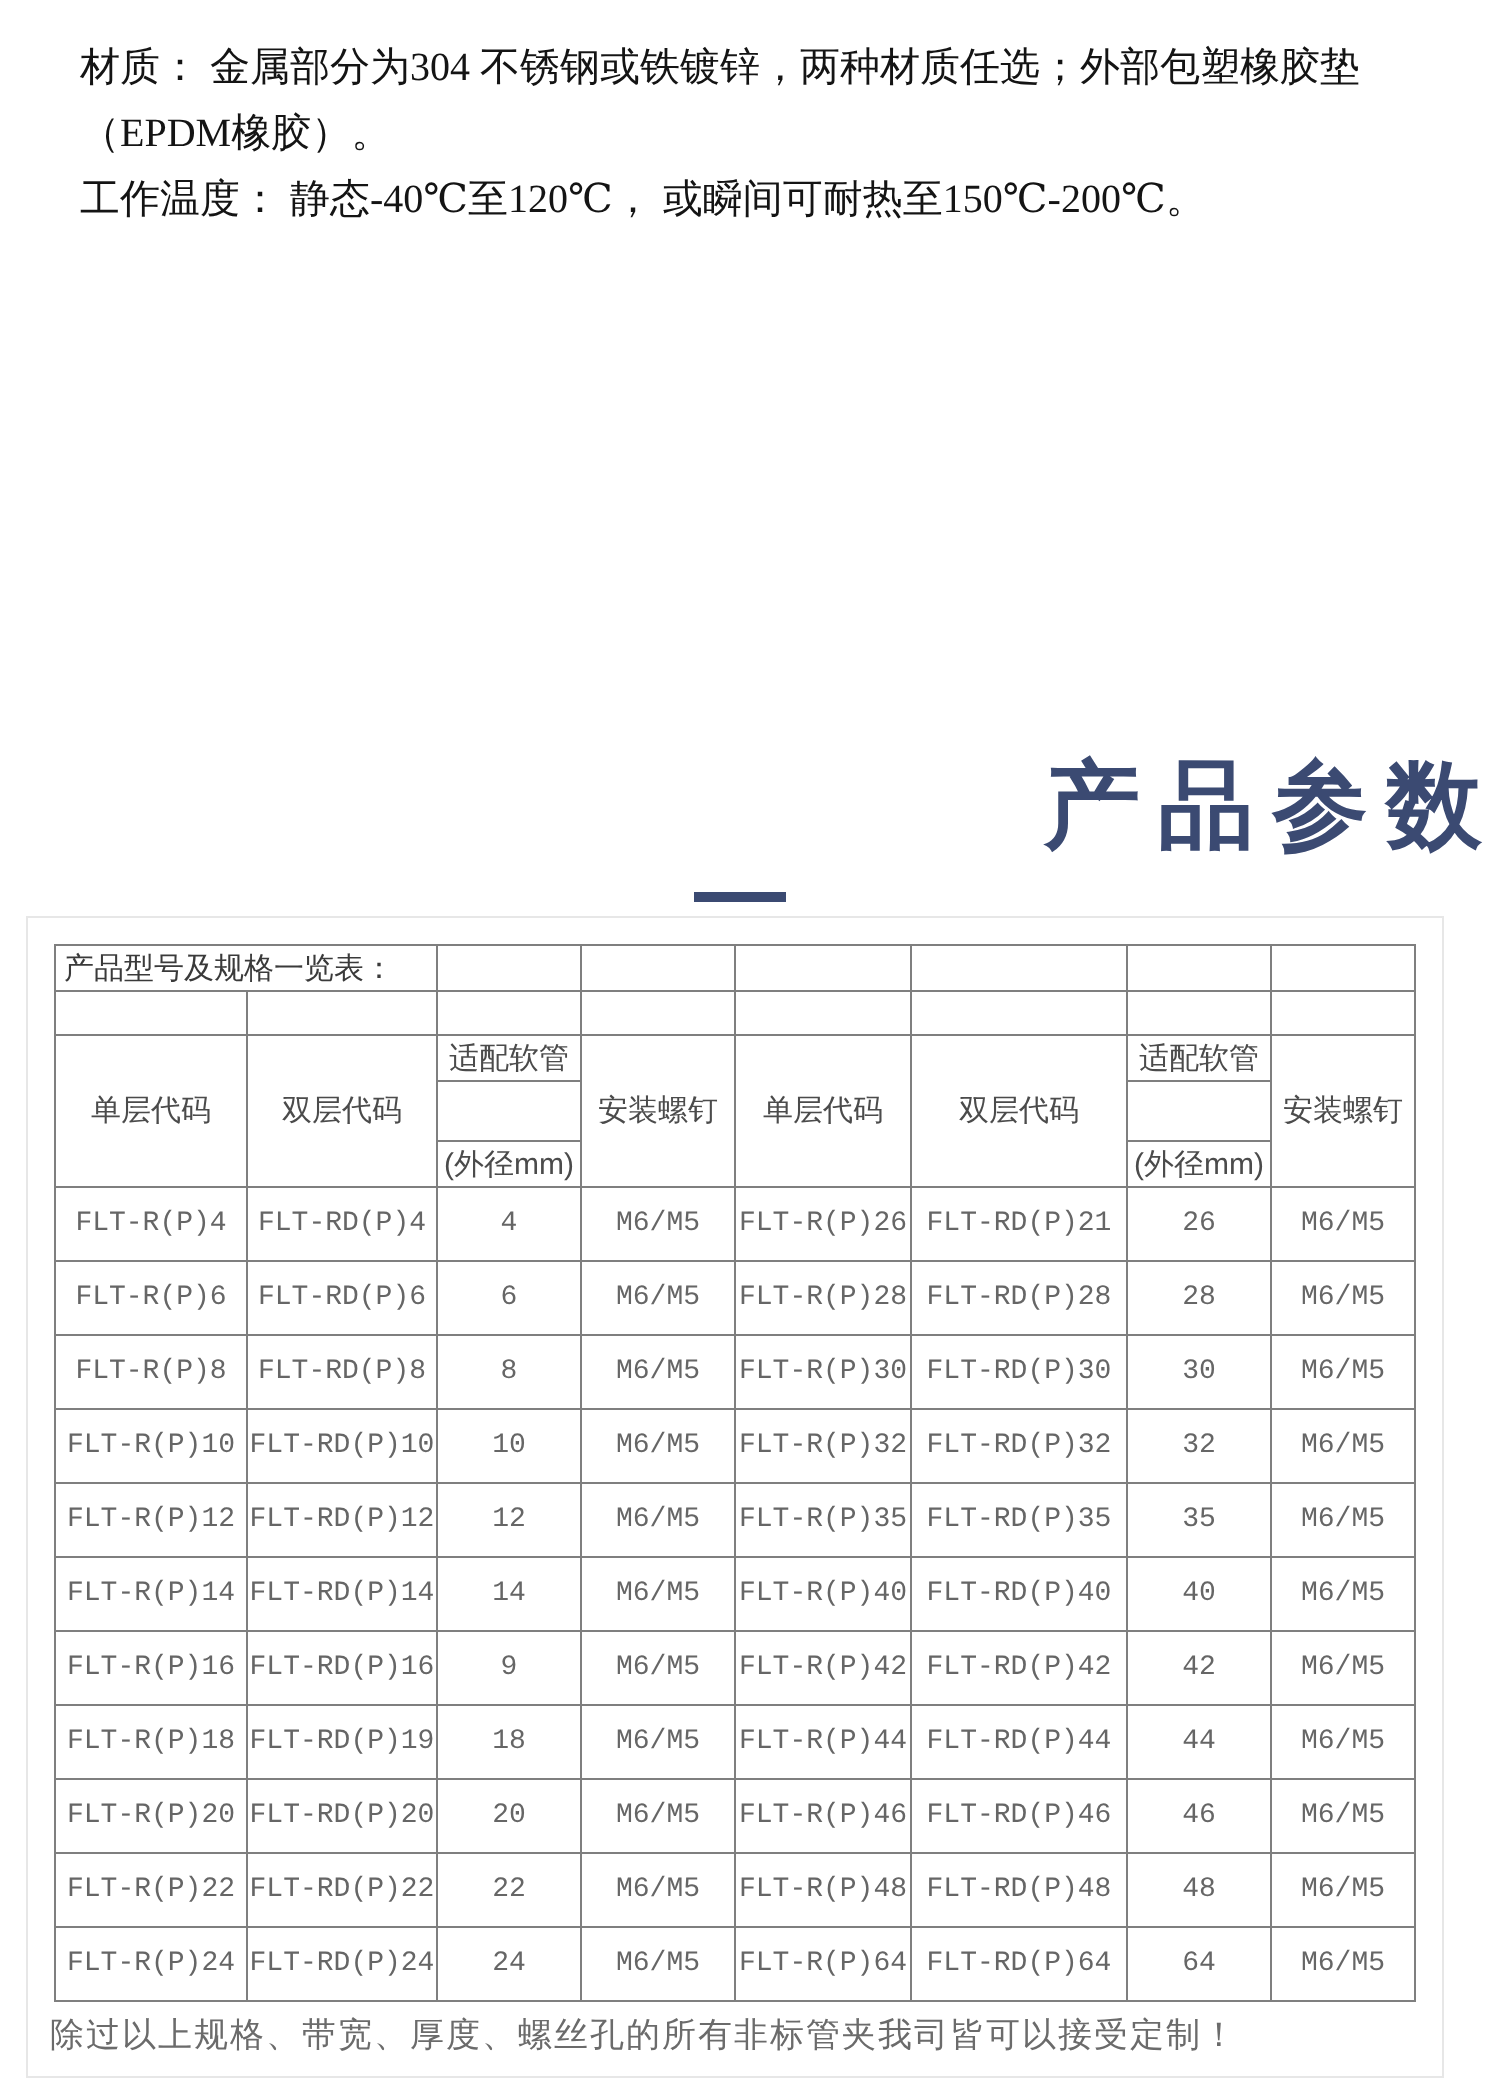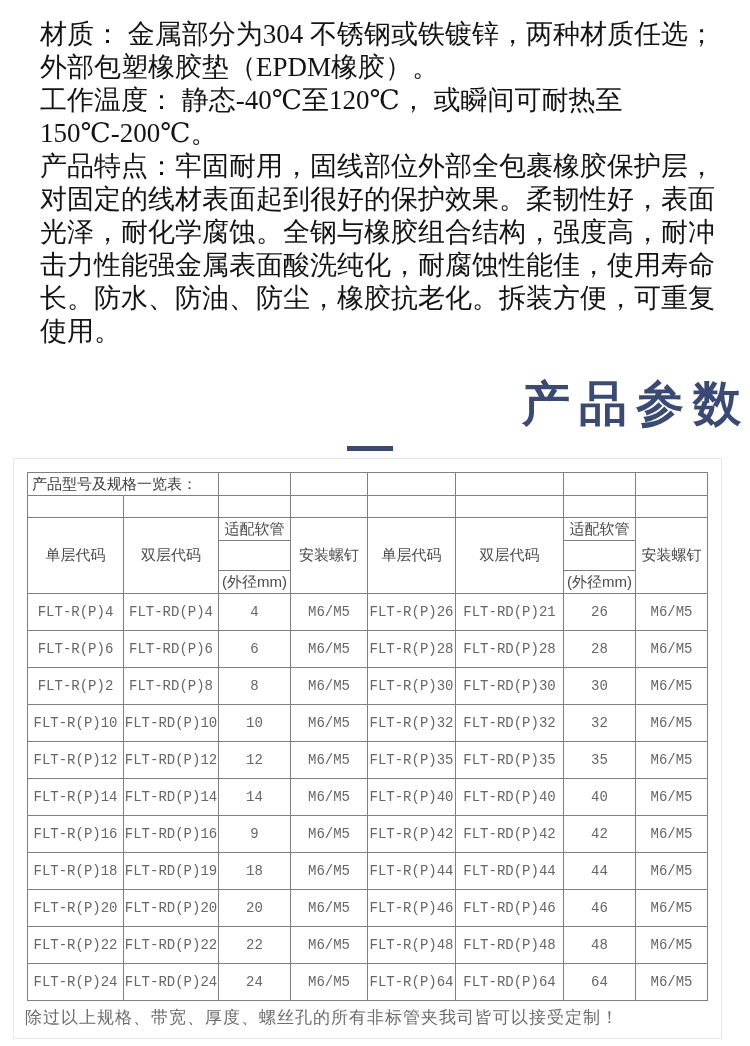--- a/index.html
+++ b/index.html
@@ -3,21 +3,21 @@
 <meta charset="utf-8">
 <style>
   html,body{margin:0;padding:0;}
   body{
     width:750px;height:1046px;position:relative;background:#ffffff;
     font-family:"Liberation Sans", sans-serif;overflow:hidden;
   }
   .description{
     position:absolute;left:40px;top:18px;width:678px;
     font-family:"Liberation Serif","DejaVu Serif",serif;
-    font-size:27px;line-height:33px;color:#141414;
+    font-size:20px;line-height:33px;color:#141414;
   }
   .description p{margin:0;}
   .section-title{
     position:absolute;left:0;top:376px;width:750px;margin:0;
     text-align:right;font-size:48px;line-height:56px;font-weight:700;
     color:#3b4a72;letter-spacing:9px;padding-left:9px;box-sizing:border-box;
     font-family:"Liberation Sans","DejaVu Sans",sans-serif;
   }
   .title-dash{
     position:absolute;left:347px;top:446px;width:46px;height:5px;
@@ -51,21 +51,20 @@
     font-size:17px;color:#6b6b6b;letter-spacing:1px;
     font-family:Liberation Serif, serif;white-space:nowrap;
   }
 </style>
 </head>
 <body>
 
 <div class="description">
   <p>材质： 金属部分为304 不锈钢或铁镀锌，两种材质任选；外部包塑橡胶垫（EPDM橡胶）。</p>
   <p>工作温度： 静态-40℃至120℃， 或瞬间可耐热至150℃-200℃。</p>
-  <p>产品特点：牢固耐用，固线部位外部全包裹橡胶保护层，对固定的线材表面起到很好的保护效果。柔韧性好，表面光泽，耐化学腐蚀。全钢与橡胶组合结构，强度高，耐冲击力性能强金属表面酸洗纯化，耐腐蚀性能佳，使用寿命长。防水、防油、防尘，橡胶抗老化。拆装方便，可重复使用。</p>
 </div>
 
 <h1 class="section-title">产品参数</h1>
 <div class="title-dash"></div>
 
 <div class="card">
   <table class="spec-table">
     <colgroup>
       <col style="width:96px">
         <col style="width:95px">
@@ -130,21 +129,21 @@
     <td>FLT-R(P)6</td>
     <td>FLT-RD(P)6</td>
     <td>6</td>
     <td>M6/M5</td>
     <td>FLT-R(P)28</td>
     <td>FLT-RD(P)28</td>
     <td>28</td>
     <td>M6/M5</td>
   </tr>
         <tr class="data-row">
-    <td>FLT-R(P)2</td>
+    <td>FLT-R(P)8</td>
     <td>FLT-RD(P)8</td>
     <td>8</td>
     <td>M6/M5</td>
     <td>FLT-R(P)30</td>
     <td>FLT-RD(P)30</td>
     <td>30</td>
     <td>M6/M5</td>
   </tr>
         <tr class="data-row">
     <td>FLT-R(P)10</td>

